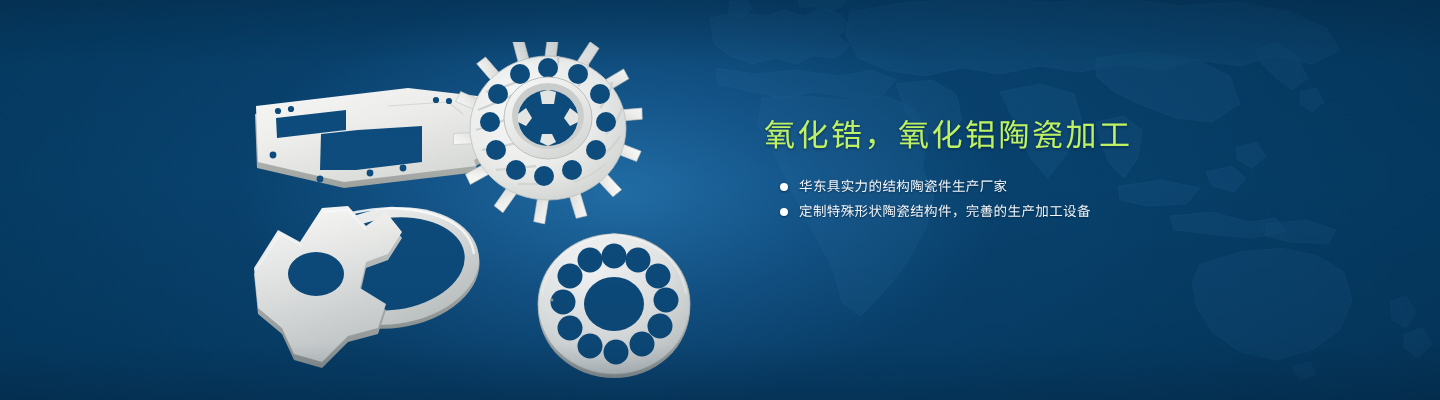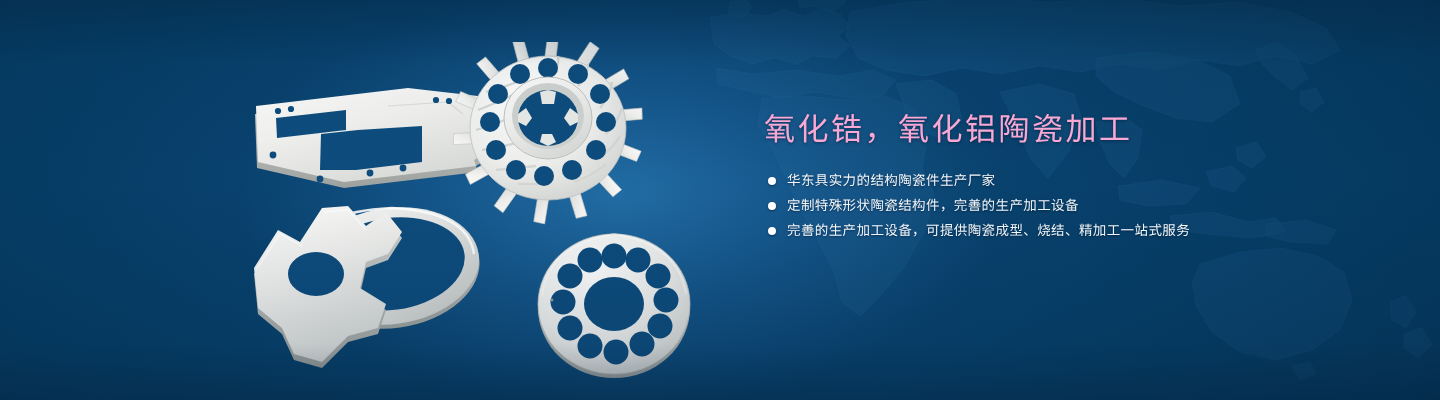--- a/index.html
+++ b/index.html
@@ -79,32 +79,32 @@
   .products svg { display: block; width: 100%; height: 100%; }
 
   
   .copy {
     position: absolute;
     left: 764px;
     top: 108px;
     width: 600px;
   }
   .headline {
-    color: #f9a8d4;
+    color: #bef264;
     font-size: 31px;
     line-height: 42px;
     letter-spacing: 2.5px;
     font-weight: 400;
-    margin: 0 0 22px 0;
+    margin: 6px 0 22px 0;
     text-shadow: 0 1px 3px rgba(0,20,44,0.55);
     white-space: nowrap;
   }
   .bullets {
     list-style: none;
-    margin: 4px;
+    margin: 16px;
     padding: 0;
   }
   .bullet {
     display: flex;
     align-items: center;
     margin-bottom: 8px;
     height: 17px;
   }
   .bullet-dot {
     flex: 0 0 auto;
@@ -366,20 +366,16 @@
 
     <ul class="bullets">
       <li class="bullet">
         <span class="bullet-dot"></span>
         <span class="bullet-text">华东具实力的结构陶瓷件生产厂家</span>
       </li>
       <li class="bullet">
         <span class="bullet-dot"></span>
         <span class="bullet-text">定制特殊形状陶瓷结构件，完善的生产加工设备</span>
       </li>
-      <li class="bullet">
-        <span class="bullet-dot"></span>
-        <span class="bullet-text">完善的生产加工设备，可提供陶瓷成型、烧结、精加工一站式服务</span>
-      </li>
     </ul>
   </div>
 
 </div>
 
 </body></html>

